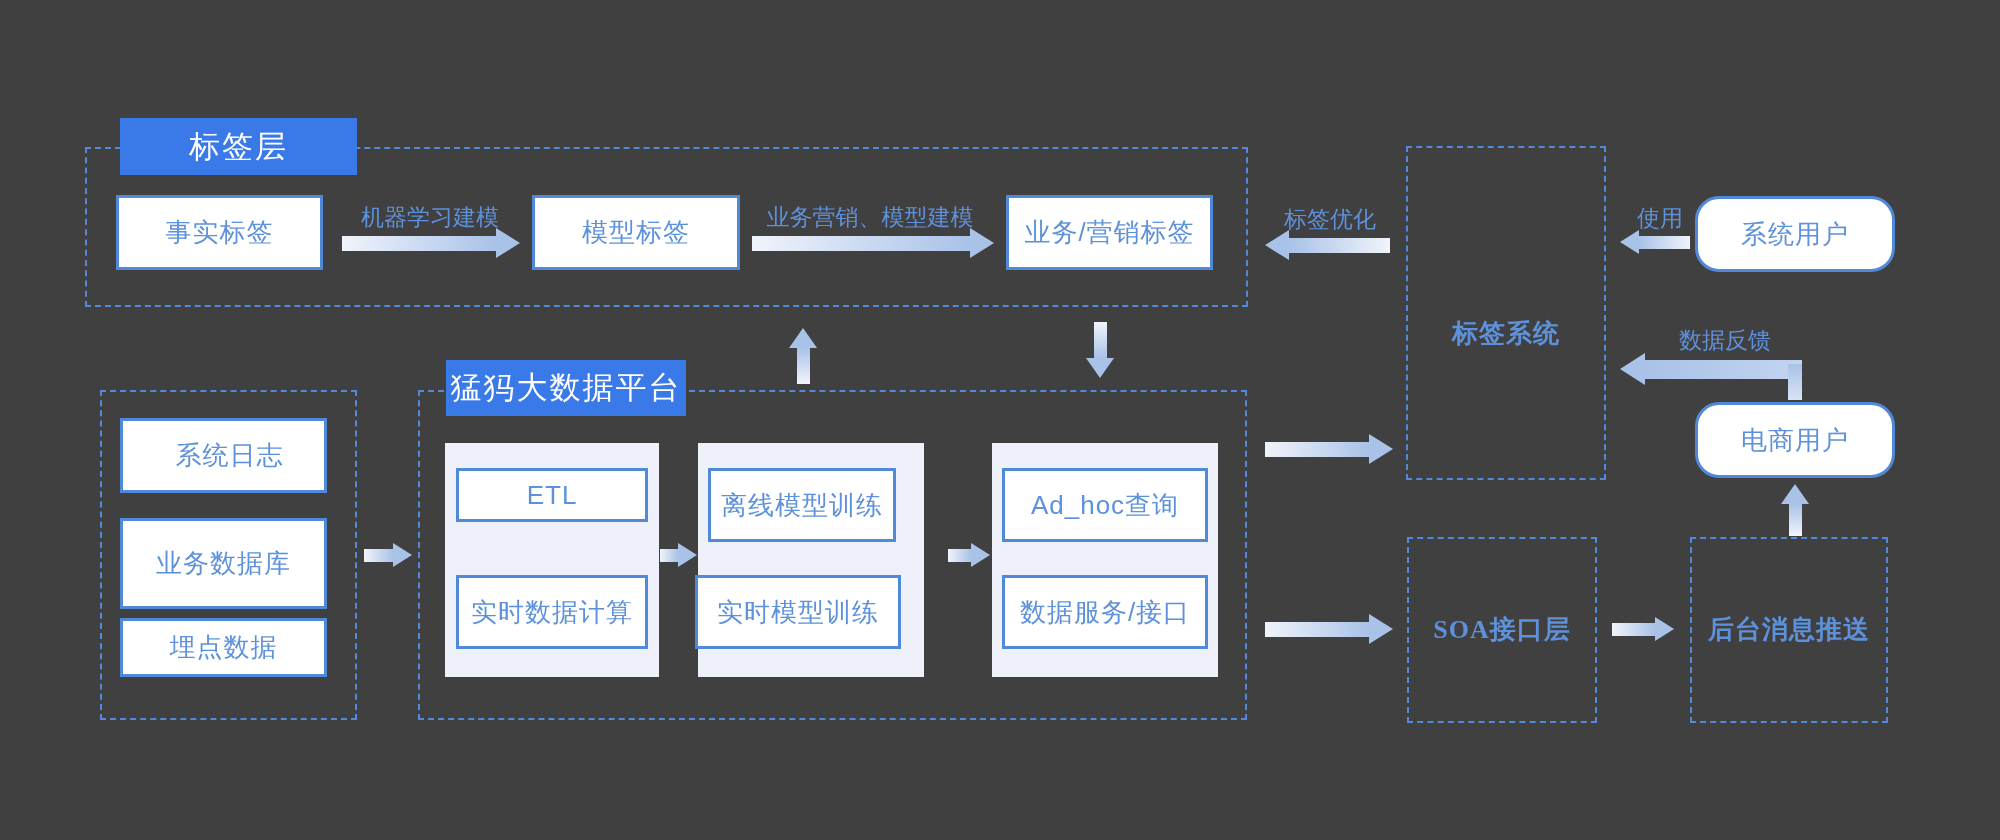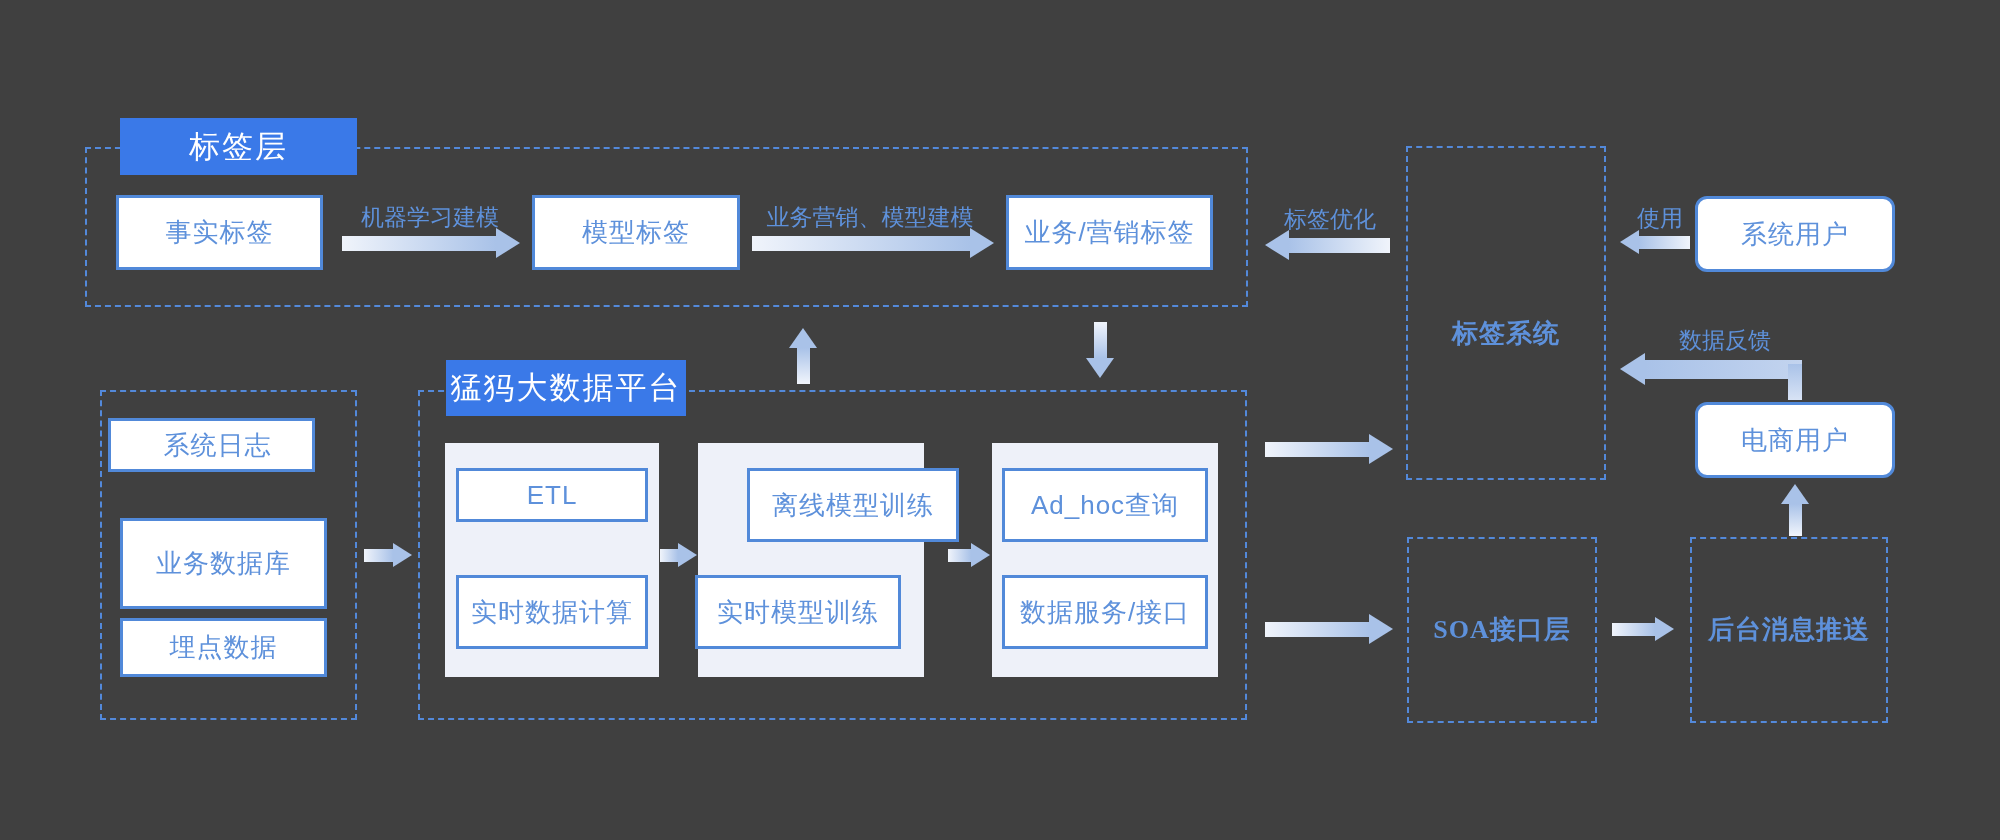--- a/index.html
+++ b/index.html
@@ -38,21 +38,21 @@
     border: 3px solid #5189D9;
     color: #5E91DB;
     font-size: 26px;
     letter-spacing: 1px;
     display: flex;
     align-items: center;
     justify-content: center;
     z-index: 3;
     white-space: nowrap;
   }
-  .node.round { border-radius: 12px; }
+  .node.round { border-radius: 24px; }
   
   .panel { position: absolute; background: #EEF1F9; z-index: 2; }
   
   .glabel {
     position: absolute;
     color: #5E91DB;
     font-size: 26px;
     font-weight: 600;
     letter-spacing: 1px;
     text-align: center;
@@ -163,40 +163,40 @@
   <div class="arr" style="left:1265px; top:434px; width:128px;">
     <div class="shaft"></div>
     <div class="head"></div>
   </div>
   <div class="arr" style="left:1265px; top:614px; width:128px;">
     <div class="shaft"></div>
     <div class="head"></div>
   </div>
 
   <div class="group" style="left:100px; top:390px; width:257px; height:330px;"></div>
-  <div class="node" style="left:108px; top:418px; width:207px; height:54px;padding-left:12px;">系统日志</div>
+  <div class="node" style="left:120px; top:418px; width:207px; height:75px;padding-left:12px;">系统日志</div>
   <div class="node" style="left:120px; top:518px; width:207px; height:91px;">业务数据库</div>
   <div class="node" style="left:120px; top:618px; width:207px; height:59px;">埋点数据</div>
 
   <div class="arr sm" style="left:364px; top:543px; width:48px;">
     <div class="shaft"></div>
     <div class="head"></div>
   </div>
 
   <div class="group" style="left:418px; top:390px; width:829px; height:330px;"></div>
   <div class="tab" style="left:446px; top:360px; width:240px; height:56px;">猛犸大数据平台</div>
 
   <div class="panel" style="left:445px; top:443px; width:214px; height:234px;"></div>
   <div class="panel" style="left:698px; top:443px; width:226px; height:234px;"></div>
   <div class="panel" style="left:992px; top:443px; width:226px; height:234px;"></div>
 
   <div class="node" style="left:456px; top:468px; width:192px; height:54px;">ETL</div>
   <div class="node" style="left:456px; top:575px; width:192px; height:74px;">实时数据计算</div>
 
-  <div class="node" style="left:747px; top:468px; width:212px; height:74px;">离线模型训练</div>
+  <div class="node" style="left:708px; top:468px; width:188px; height:74px;">离线模型训练</div>
   <div class="node" style="left:695px; top:575px; width:206px; height:74px;">实时模型训练</div>
 
   <div class="node" style="left:1002px; top:468px; width:206px; height:74px;">Ad_hoc查询</div>
   <div class="node" style="left:1002px; top:575px; width:206px; height:74px;">数据服务/接口</div>
 
   <div class="arr sm" style="left:660px; top:543px; width:37px;">
     <div class="shaft"></div>
     <div class="head"></div>
   </div>
   <div class="arr sm" style="left:948px; top:543px; width:42px;">

